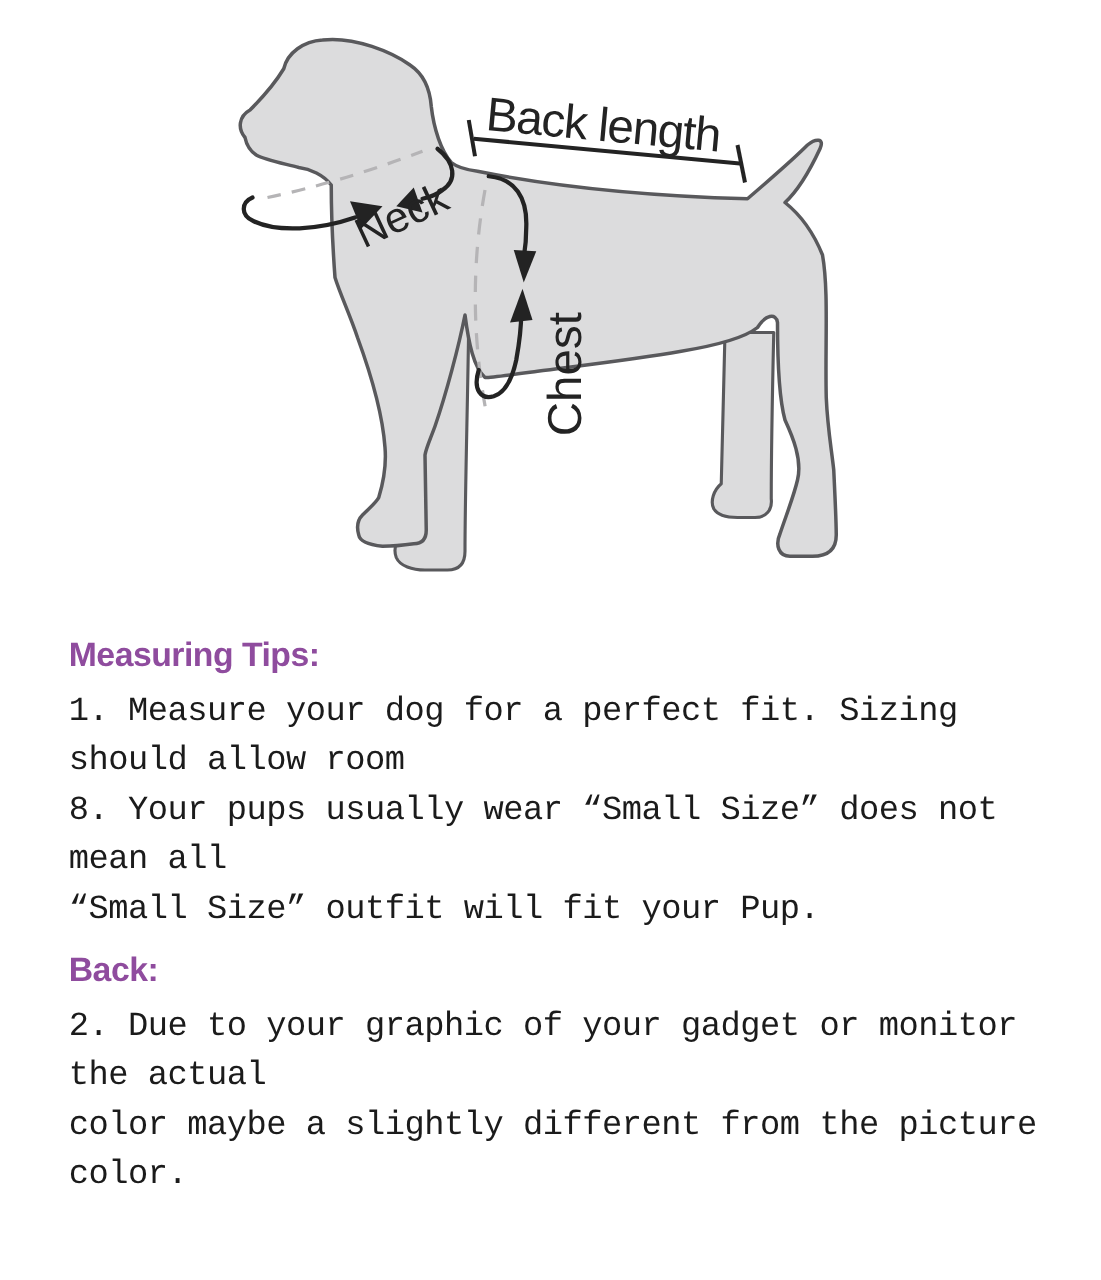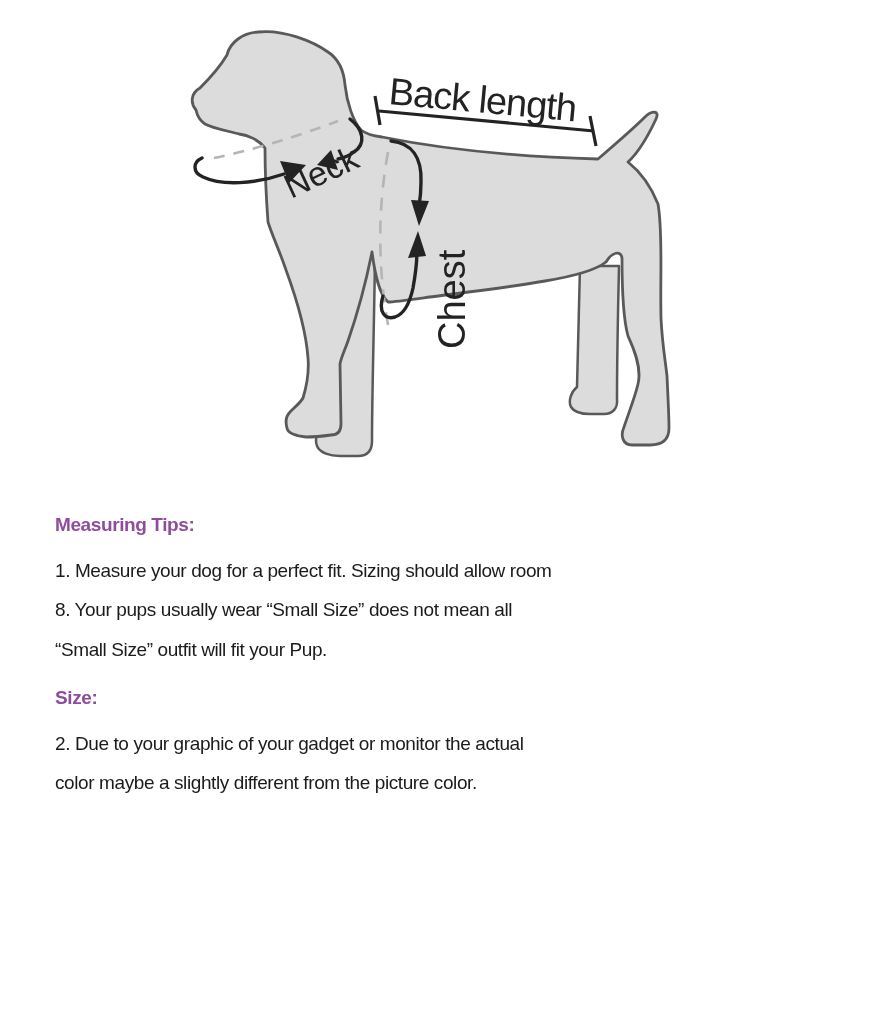--- a/index.html
+++ b/index.html
@@ -16,34 +16,34 @@
   .diagram svg{display:block;}
   .svg-label{
     font-family:"Liberation Sans", sans-serif;
     fill:#232323;
   }
   .text-block{
     position:absolute;
     left:55px;
     top:505px;
     width:790px;
-    font-size:19px;
+    font-size:27px;
     letter-spacing:-0.4px;
     line-height:39.5px;
     color:#1b1b1b;
   }
   .section-heading{
     font-weight:bold;
     color:#8f4c9e;
     margin:0 0 6px 0;
   }
   .section-heading.note-heading{
     margin-top:9px;
   }
-  .body-line{margin:0;}
+  .body-line{margin:0;font-family:Liberation Mono, monospace;}
 </style>
 </head>
 <body>
 
 <div class="page">
 
   <div class="diagram">
     <svg width="881" height="492" viewBox="0 0 881 492" xmlns="http://www.w3.org/2000/svg">
 
       <path stroke="#59595c" stroke-width="2.5" stroke-linejoin="round" d="M 334,258
@@ -130,19 +130,19 @@
   </div>
 
   <div class="text-block">
 
     <p class="section-heading">Measuring Tips:</p>
 
     <p class="body-line">1. Measure your dog for a perfect fit. Sizing should allow room</p>
     <p class="body-line">8. Your pups usually wear “Small Size” does not mean all</p>
     <p class="body-line">“Small Size” outfit will fit your Pup.</p>
 
-    <p class="section-heading note-heading">Size:</p>
+    <p class="section-heading note-heading">Back:</p>
 
     <p class="body-line">2. Due to your graphic of your gadget or monitor the actual</p>
     <p class="body-line">color maybe a slightly different from the picture color.</p>
   </div>
 
 </div>
 
 </body></html>

